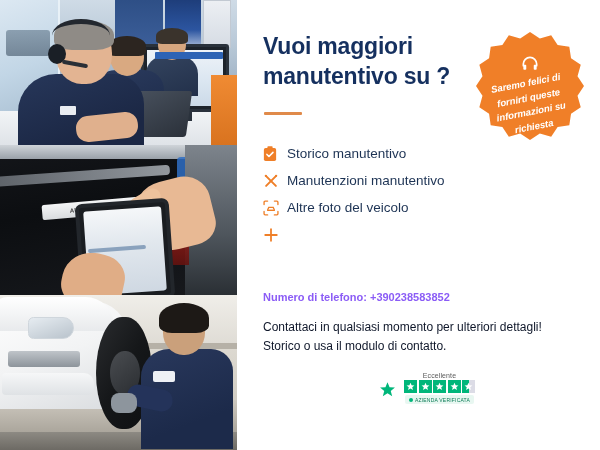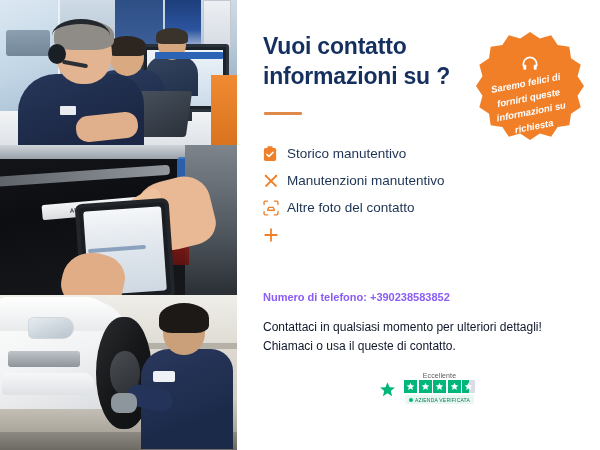--- a/index.html
+++ b/index.html
@@ -574,21 +574,21 @@
         <div class="p3-hair"></div>
         <div class="p3-arm"></div>
         <div class="p3-glove"></div>
       </div>
     </div>
 
   </div>
 
   <div class="content">
 
-    <div class="headline">Vuoi contatto informazioni su ?</div>
+    <div class="headline">Vuoi maggiori manutentivo su ?</div>
     <div class="divider"></div>
 
     <div class="badge">
       <div class="badge-star"></div>
       <div class="badge-icon">
         <svg width="20" height="20" viewBox="0 0 24 24" fill="none" stroke="#ffffff" stroke-width="2" stroke-linecap="round">
           <path d="M4 14v-2a8 8 0 0 1 16 0v2"></path>
           <path d="M4 13h2.5a1 1 0 0 1 1 1v4a1 1 0 0 1-1 1H5a1 1 0 0 1-1-1z" fill="#ffffff" stroke="none"></path>
           <path d="M20 13h-2.5a1 1 0 0 0-1 1v4a1 1 0 0 0 1 1H19a1 1 0 0 0 1-1z" fill="#ffffff" stroke="none"></path>
         </svg>
@@ -626,42 +626,42 @@
         <span class="feature-icon">
           <svg width="16" height="16" viewBox="0 0 18 18" stroke="#ef7f28" stroke-width="1.5" fill="none" stroke-linecap="round">
             <path d="M1.2 5.2V2.4a1.2 1.2 0 0 1 1.2-1.2h2.8"></path>
             <path d="M16.8 5.2V2.4a1.2 1.2 0 0 0-1.2-1.2h-2.8"></path>
             <path d="M1.2 12.8v2.8a1.2 1.2 0 0 0 1.2 1.2h2.8"></path>
             <path d="M16.8 12.8v2.8a1.2 1.2 0 0 1-1.2 1.2h-2.8"></path>
             <path d="M4.6 10.8h8.8v1.6H4.6z" fill="#ef7f28" stroke="none"></path>
             <path d="M5.4 10.8 l1.1-2.5h5l1.1 2.5" fill="none"></path>
           </svg>
         </span>
-        <span class="feature-label">Altre foto del contatto</span>
+        <span class="feature-label">Altre foto del veicolo</span>
       </div>
 
       <div class="feature">
         <span class="feature-icon">
           <svg width="16" height="16" viewBox="0 0 18 18" stroke="#ef7f28" stroke-width="2" stroke-linecap="round">
             <path d="M9 2.5 V15.5"></path>
             <path d="M2.5 9 H15.5"></path>
           </svg>
         </span>
       </div>
 
     </div>
 
     <div class="phone-line">
       <span>Numero di telefono:</span>
       <span>+390238583852</span>
     </div>
 
     <div class="contact-text">
       <div>Contattaci in qualsiasi momento per ulteriori dettagli!</div>
-      <div>Chiamaci o usa il queste di contatto.</div>
+      <div>Storico o usa il modulo di contatto.</div>
     </div>
 
     <div class="trustpilot">
       <div class="tp-logo">
         <span>
           <svg width="17" height="17" viewBox="0 0 24 24">
             <path d="M12 1.8l2.9 7.1 7.6.4-5.9 4.8 2 7.4L12 17.2l-6.6 4.3 2-7.4L1.5 9.3l7.6-.4z" fill="#00b67a"></path>
           </svg>
         </span>
       </div>

